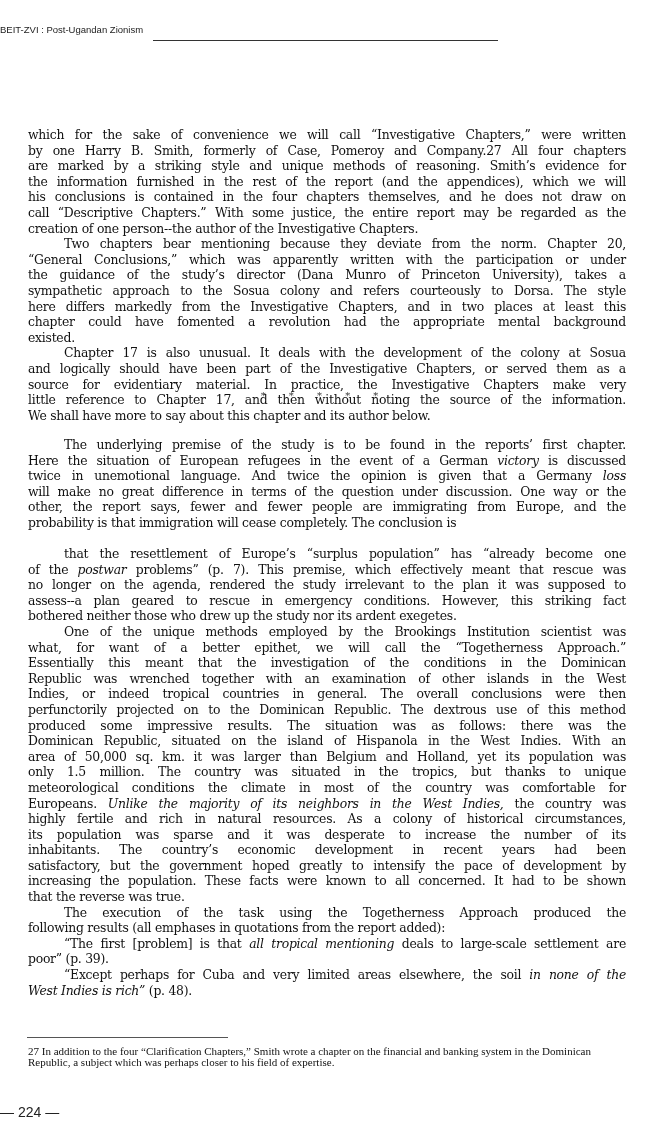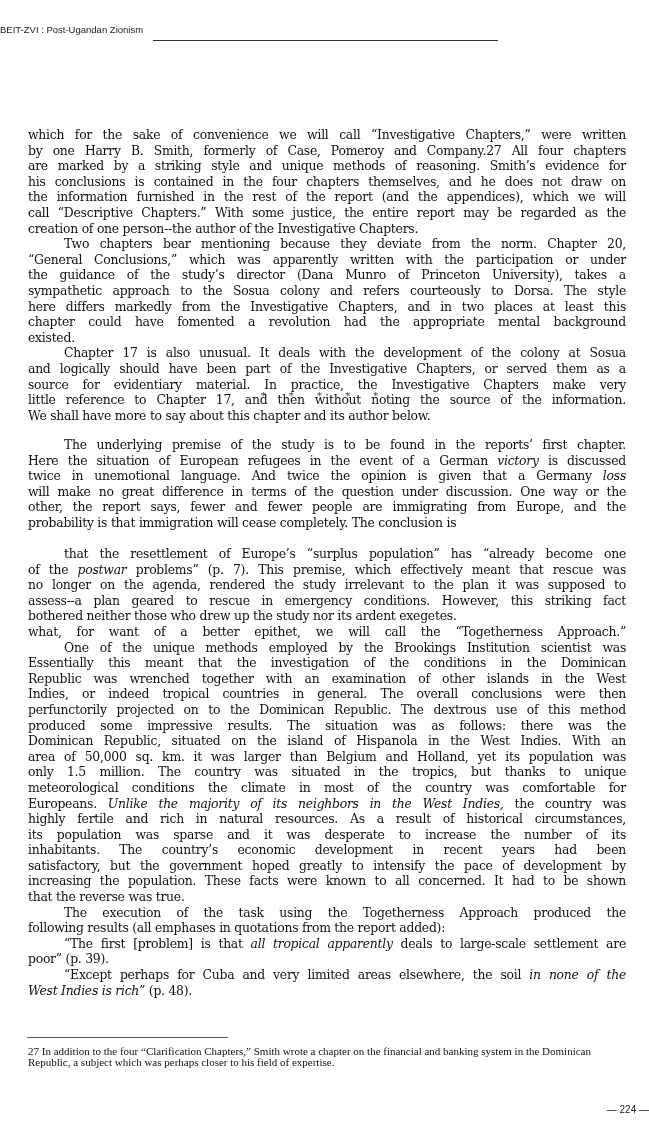--- a/index.html
+++ b/index.html
@@ -34,38 +34,38 @@
       position: absolute; left: 27px; width: 201px; top: 1037px;
       border-top: 1px solid #555; height: 0;
     }
     .footnote {
       position: absolute; left: 28px; width: 598px; top: 1046px;
       font-family: Liberation Serif, serif; font-size: 11px; color: #111;
       line-height: 11px;
     }
     .page-number {
       position: absolute; left: 0; width: 649px; top: 1104px;
-      text-align: right; font-family: "Liberation Sans", sans-serif;
-      font-size: 10px; color: #222;
+      text-align: left; font-family: "Liberation Sans", sans-serif;
+      font-size: 14px; color: #222;
     }
     em { }
   </style>
 </head>
 <body>
 
 <div class="header-title">BEIT-ZVI : Post-Ugandan Zionism</div>
 <div class="header-rule"></div>
 
 <div class="body" style="top:80px;margin-top:47px;" id="blk1">
     <div>
       <span class="line"><span>which for the sake of convenience we will call “Investigative Chapters,” were written</span></span>
       <span class="line"><span>by one Harry B. Smith, formerly of Case, Pomeroy and Company.27 All four  chapters</span></span>
       <span class="line"><span>are marked by a striking style  and  unique  methods  of  reasoning.  Smith’s  evidence  for</span></span>
+      <span class="line"><span>the information furnished in the rest of the report (and the appendices),  which  we  will</span></span>
       <span class="line"><span>his conclusions is contained in the four  chapters  themselves,  and  he  does  not  draw  on</span></span>
-      <span class="line"><span>the information furnished in the rest of the report (and the appendices),  which  we  will</span></span>
       <span class="line"><span>call “Descriptive Chapters.” With some justice, the entire report may be regarded as the</span></span>
       <span class="line last"><span>creation of one person--the author of the Investigative Chapters.</span></span>
     </div>
     <div>
       <span class="line indent"><span>Two chapters bear mentioning because they deviate from the norm. Chapter 20,</span></span>
       <span class="line"><span>“General Conclusions,” which was apparently written  with  the  participation  or  under</span></span>
       <span class="line"><span>the guidance of the study’s director (Dana Munro of Princeton University), takes a</span></span>
       <span class="line"><span>sympathetic approach to the Sosua colony and refers courteously to Dorsa. The style</span></span>
       <span class="line"><span>here differs markedly from the Investigative Chapters, and in two places at least this</span></span>
       <span class="line"><span>chapter could have fomented a revolution had the  appropriate  mental  background</span></span>
@@ -94,45 +94,45 @@
   </div>
 <div class="body" style="top:546px;" id="blk3">
     <div>
       <span class="line indent"><span>that the resettlement of Europe’s “surplus population” has “already become one</span></span>
       <span class="line"><span>of the </span><em>postwar</em><span> problems” (p. 7). This premise, which effectively  meant  that  rescue  was</span></span>
       <span class="line"><span>no longer on the agenda, rendered the study irrelevant to the plan it was supposed to</span></span>
       <span class="line"><span>assess--a plan geared to rescue in emergency conditions. However, this striking fact</span></span>
       <span class="line last"><span>bothered neither those who drew up the study nor its ardent exegetes.</span></span>
     </div>
     <div>
+      <span class="line indent"><span>One of the unique methods employed by the Brookings Institution  scientist  was</span></span>
       <span class="line"><span>what, for want of a better epithet, we will call the “Togetherness Approach.”</span></span>
-      <span class="line indent"><span>One of the unique methods employed by the Brookings Institution  scientist  was</span></span>
       <span class="line"><span>Essentially this meant that the investigation of the conditions in the Dominican</span></span>
       <span class="line"><span>Republic was wrenched together with an examination of other islands in the West</span></span>
       <span class="line"><span>Indies, or indeed tropical countries in general. The overall conclusions were then</span></span>
       <span class="line"><span>perfunctorily projected on to the Dominican Republic. The dextrous use of this method</span></span>
       <span class="line"><span>produced some impressive results. The situation was as follows: there was the</span></span>
       <span class="line"><span>Dominican Republic, situated on the island of Hispanola in the West Indies. With an</span></span>
       <span class="line"><span>area of 50,000 sq. km. it was larger than Belgium and Holland, yet its population was</span></span>
       <span class="line"><span>only 1.5 million. The country was situated in the tropics, but thanks to unique</span></span>
       <span class="line"><span>meteorological conditions the climate in most of the country was comfortable for</span></span>
       <span class="line"><span>Europeans.  </span><em>Unlike the majority of its neighbors in the West Indies,</em><span> the country was</span></span>
-      <span class="line"><span>highly fertile and rich in natural resources. As a result of historical circumstances,</span></span>
+      <span class="line"><span>highly fertile and rich in natural resources. As a colony of historical circumstances,</span></span>
       <span class="line"><span>its population was sparse and it was desperate to increase the number of its</span></span>
       <span class="line"><span>inhabitants. The country’s economic development in recent years had been</span></span>
       <span class="line"><span>satisfactory, but the government hoped greatly to intensify the pace of development by</span></span>
       <span class="line"><span>increasing the population. These facts were known to all concerned. It had to be shown</span></span>
       <span class="line last"><span>that the reverse was true.</span></span>
     </div>
     <div>
       <span class="line indent"><span>The execution of the task using the Togetherness Approach produced the</span></span>
       <span class="line last"><span>following results (all emphases in quotations from the report added):</span></span>
     </div>
     <div>
-      <span class="line indent"><span>“The first [problem] is that </span><em>all tropical apparently</em><span> deals to large-scale settlement are</span></span>
+      <span class="line indent"><span>“The first [problem] is that </span><em>all tropical mentioning</em><span> deals to large-scale settlement are</span></span>
       <span class="line last"><span>poor” (p. 39).</span></span>
     </div>
     <div>
       <span class="line indent"><span>“Except perhaps for Cuba and very limited areas elsewhere, the soil  </span><em>in none of the</em></span>
       <span class="line last"><em>West Indies is rich”</em><span> (p. 48).</span></span>
     </div>
   </div>
 
 <div class="fn-rule"></div>
 <div class="footnote">

